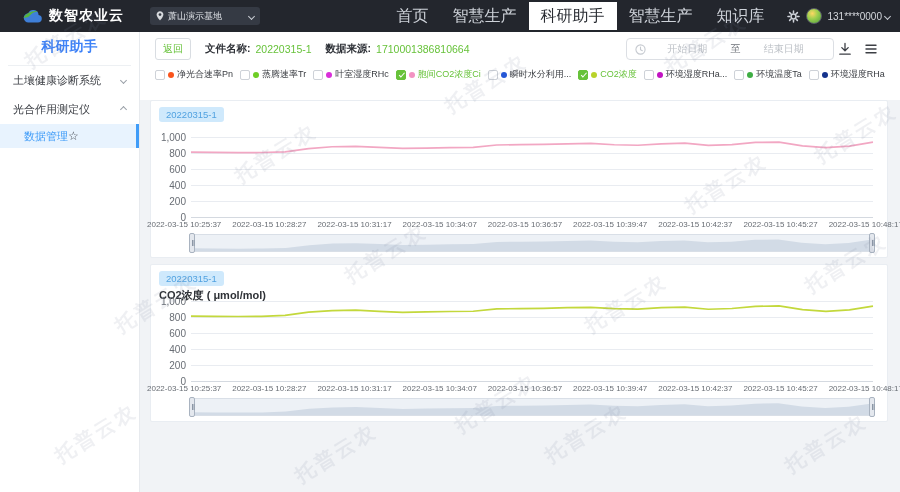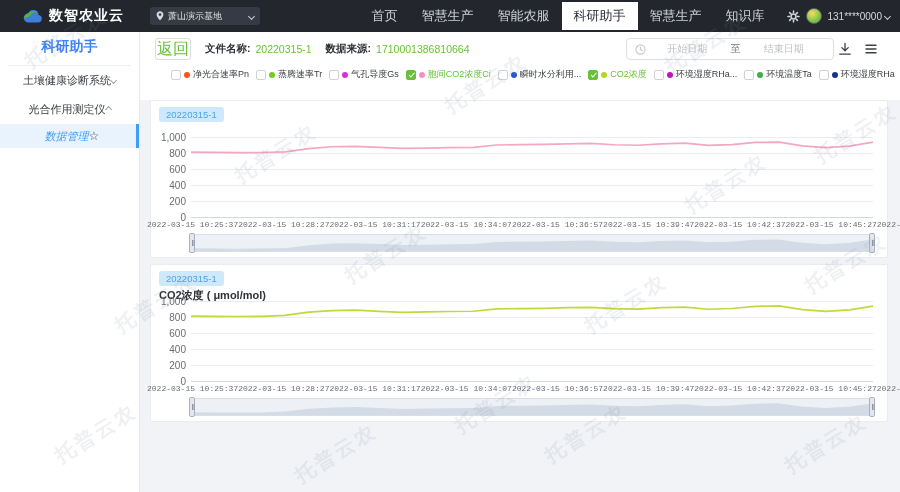--- a/index.html
+++ b/index.html
@@ -9,68 +9,68 @@
   
   .topbar { position:absolute; top:0; left:0; right:0; height:32px; background:#23262d;
             display:flex; align-items:center; padding:2px 10px; z-index:5; }
   .logo { display:flex; align-items:center; gap:5px; margin-left:12px; }
   .logo-text { color:#fff; font-size:14px; font-weight:bold; letter-spacing:1px; white-space:nowrap; }
   .loc-select { margin-left:26px; width:110px; height:18px; background:#353a44; border-radius:3px;
                 display:flex; align-items:center; padding:0 6px; gap:4px; color:#dfe2e7;
                 font-size:9px; cursor:pointer; }
   .loc-label { flex:1; white-space:nowrap; overflow:hidden; }
   .nav { margin-left:auto; display:flex; height:28px; align-items:stretch; }
-  .nav-item { display:flex; align-items:center; padding:0 12px; font-size:13px; color:#ced2d9;
+  .nav-item { display:flex; align-items:center; padding:0 12px; font-size:16px; color:#ced2d9;
               cursor:pointer; white-space:nowrap;font-family:Liberation Mono, monospace; }
   .nav-item.active { background:#fff; color:#2a2d33; }
   .gear-wrap { margin:0 6px 0 10px; display:flex; align-items:center; cursor:pointer; }
   .avatar { width:16px; height:16px; border-radius:50%;
             background:radial-gradient(circle at 38% 32%, #ffd763 0%, #9ccf4e 42%, #4f9e3d 100%);
             border:1px solid #5a5f68; }
   .user-phone { color:#d5d8dd; font-size:10px; margin:0 3px 0 6px; white-space:nowrap; }
   .chev { display:inline-block; width:5px; height:5px; border-right:1.4px solid #9aa0a8;
           border-bottom:1.4px solid #9aa0a8; transform:rotate(45deg); }
   .chev.light { border-color:#c9cdd4; }
   .chev.up { transform:rotate(-135deg); }
 
   
   .sidebar { position:absolute; top:28px; left:0; width:140px; bottom:0; background:#fff;
              border-right:1px solid #e7eaee; z-index:4; }
   .sb-title { color:#3e82f7; text-align:center; font-size:14px; font-weight:bold; padding:10px 0 9px; }
   .sb-divider { height:1px; background:#edf0f3; margin:0 8px; }
-  .sb-item { height:29px; display:flex; align-items:center; justify-content:center;
+  .sb-item { height:29px; display:flex; align-items:center; justify-content:space-between;
              padding:0 13px; font-size:11px; color:#3a3d43; cursor:pointer; }
-  .sb-sub { height:24px; display:flex; align-items:center; justify-content:center;
-            padding:0 16px 0 24px; font-size:11px; color:#3a3d43; cursor:pointer;font-style:italic; }
+  .sb-sub { height:24px; display:flex; align-items:center; justify-content:flex-start;
+            padding:0 16px 0 24px; font-size:11px; color:#3a3d43; cursor:pointer; }
   .sb-sub.active { background:#e8f3fe; color:#3f9cf8; border-right:3px solid #3f9cf8; }
   .sb-sub.plain { height:29px; }
   .star { font-size:12px; color:#474c54; line-height:1; }
 
   
   .main { position:absolute; left:140px; top:28px; right:0; bottom:0; background:#f1f3f6; }
   .top-strip { position:absolute; top:0; left:0; right:0; height:72px; background:#fff; }
 
   .toolbar { position:absolute; top:10px; left:15px; right:10px; height:22px;
              display:flex; align-items:center; }
   .btn-back { width:36px; height:22px; border:1px solid #d9dde2; border-radius:3px; background:#fff;
-              color:#67c23a; font-size:16px; display:flex; align-items:center; justify-content:center;
+              color:#67c23a; font-size:10px; display:flex; align-items:center; justify-content:center;
               cursor:pointer; }
   .tb-label { font-size:10.5px; color:#2e3137; font-weight:bold; margin-left:14px; white-space:nowrap; }
   .tb-value { font-size:10.5px; color:#67c23a; margin-left:5px; white-space:nowrap; }
   .date-range { position:absolute; right:56px; top:0; width:208px; height:22px; background:#fff;
                 border:1px solid #dcdfe4; border-radius:4px; display:flex; align-items:center;
                 padding:0 8px; cursor:pointer; }
   .dr-ph { flex:1; text-align:center; font-size:10px; color:#bcc0c6; white-space:nowrap; }
   .dr-sep { font-size:10px; color:#6f737a; padding:0 2px; }
   .icon-btn { position:absolute; top:4px; width:14px; height:14px; cursor:pointer; }
   .icon-download { right:38px; }
   .icon-list { right:12px; }
 
   .legend { position:absolute; top:40px; left:15px; right:4px; }
-  .lg-row { display:flex; align-items:center; margin-bottom:8px;margin-left:16px; }
+  .lg-row { display:flex; align-items:center; margin-bottom:8px; }
   .lg-item { display:flex; align-items:center; margin-right:7px; cursor:pointer; white-space:nowrap; }
   .cb { width:10px; height:10px; border:1px solid #ced2d8; border-radius:2px; background:#fff;
         margin-right:3px; position:relative; flex:none; }
   .cb.on { background:#67c23a; border-color:#67c23a; }
   .cb.on::after { content:""; position:absolute; left:2px; top:2.1px; width:4.5px; height:2.2px;
                   border-left:1.4px solid #fff; border-bottom:1.4px solid #fff; transform:rotate(-48deg); }
   .dot { width:6px; height:6px; border-radius:50%; margin-right:3px; flex:none; }
   .lg-label { font-size:9px; color:#3a3d42; }
   .lg-item.on .lg-label { color:#67c23a; }
 
@@ -82,21 +82,21 @@
               color:#51a2e0; font-size:9.5px; border-radius:3px; }
   .cc-title { margin:2px 0 0 8px; font-size:11px; font-weight:bold; color:#2f3237; }
   .cc-plot { position:absolute; left:40px; right:14px; top:36px; height:80px; }
   .gridline { position:absolute; left:0; right:0; height:1px; background:#e9ecf1; }
   .gridline.zero { background:#d4d9e0; }
   .ytick { position:absolute; right:calc(100% + 5px); transform:translateY(-50%); font-size:10px;
            color:#686d74; white-space:nowrap; }
   .cc-line-svg { position:absolute; left:0; top:0; width:100%; height:100%; overflow:visible; }
   .cc-xlabels { position:absolute; left:-4px; right:-16px; top:119px; display:flex;
                 justify-content:space-between; font-size:8px; color:#686d74; }
-  .cc-xlabels span { white-space:nowrap;font-family:Liberation Mono, monospace; }
+  .cc-xlabels span { white-space:nowrap; }
   .cc-slider { position:absolute; left:40px; right:14px; top:133px; height:18px; background:#edf1f6;
                border:1px solid #d9dfe7; border-radius:2px; cursor:pointer; }
   .dz-svg { position:absolute; left:0; top:0; width:100%; height:100%; }
   .dz-handle { position:absolute; top:-2px; width:6px; height:20px; background:#e4e8ee;
                border:1px solid #a9b3c0; border-radius:2px; cursor:ew-resize; }
   .dz-handle.left { left:-3px; } .dz-handle.right { right:-3px; }
   .dz-handle::after { content:""; position:absolute; left:1.5px; top:6px; width:1px; height:6px;
                       background:#8c97a6; box-shadow:1.5px 0 0 #8c97a6; }
 
   
@@ -121,21 +121,20 @@
       <svg width="8" height="10" viewBox="0 0 10 12">
         <path d="M5 0C2.6 0 .8 1.8.8 4.2 .8 7.4 5 11.5 5 11.5S9.2 7.4 9.2 4.2C9.2 1.8 7.4 0 5 0z" fill="#d7dade"></path>
         <circle cx="5" cy="4.2" r="1.7" fill="#353a44"></circle>
       </svg>
       <span class="loc-label">萧山演示基地</span>
       <span class="chev light"></span>
     </div>
     <div class="nav">
         <div class="nav-item">首页</div>
         <div class="nav-item">智慧生产</div>
-        <div class="nav-item">智能农服</div>
         <div class="nav-item active">科研助手</div>
         <div class="nav-item">智慧生产</div>
         <div class="nav-item">知识库</div>
       </div>
     <div class="gear-wrap">
       <svg width="13" height="13" viewBox="0 0 14 14">
         <g stroke="#cfd3da" stroke-width="1.6" stroke-linecap="round">
           <line x1="7" y1="1" x2="7" y2="3"></line>
             <line x1="7" y1="11" x2="7" y2="13"></line>
           <line x1="1" y1="7" x2="3" y2="7"></line>
@@ -205,21 +204,21 @@
             <span class="lg-label">净光合速率Pn</span>
           </div>
           <div class="lg-item">
             <span class="cb"></span>
             <span class="dot" style="background: rgb(111, 206, 38);"></span>
             <span class="lg-label">蒸腾速率Tr</span>
           </div>
           <div class="lg-item">
             <span class="cb"></span>
             <span class="dot" style="background: rgb(217, 47, 217);"></span>
-            <span class="lg-label">气孔导度Gs</span>
+            <span class="lg-label">叶室湿度RHc</span>
           </div>
           <div class="lg-item on">
             <span class="cb on"></span>
             <span class="dot" style="background: rgb(242, 147, 194);"></span>
             <span class="lg-label">胞间CO2浓度Ci</span>
           </div>
           <div class="lg-item">
             <span class="cb"></span>
             <span class="dot" style="background: rgb(37, 87, 214);"></span>
             <span class="lg-label">瞬时水分利用...</span>

